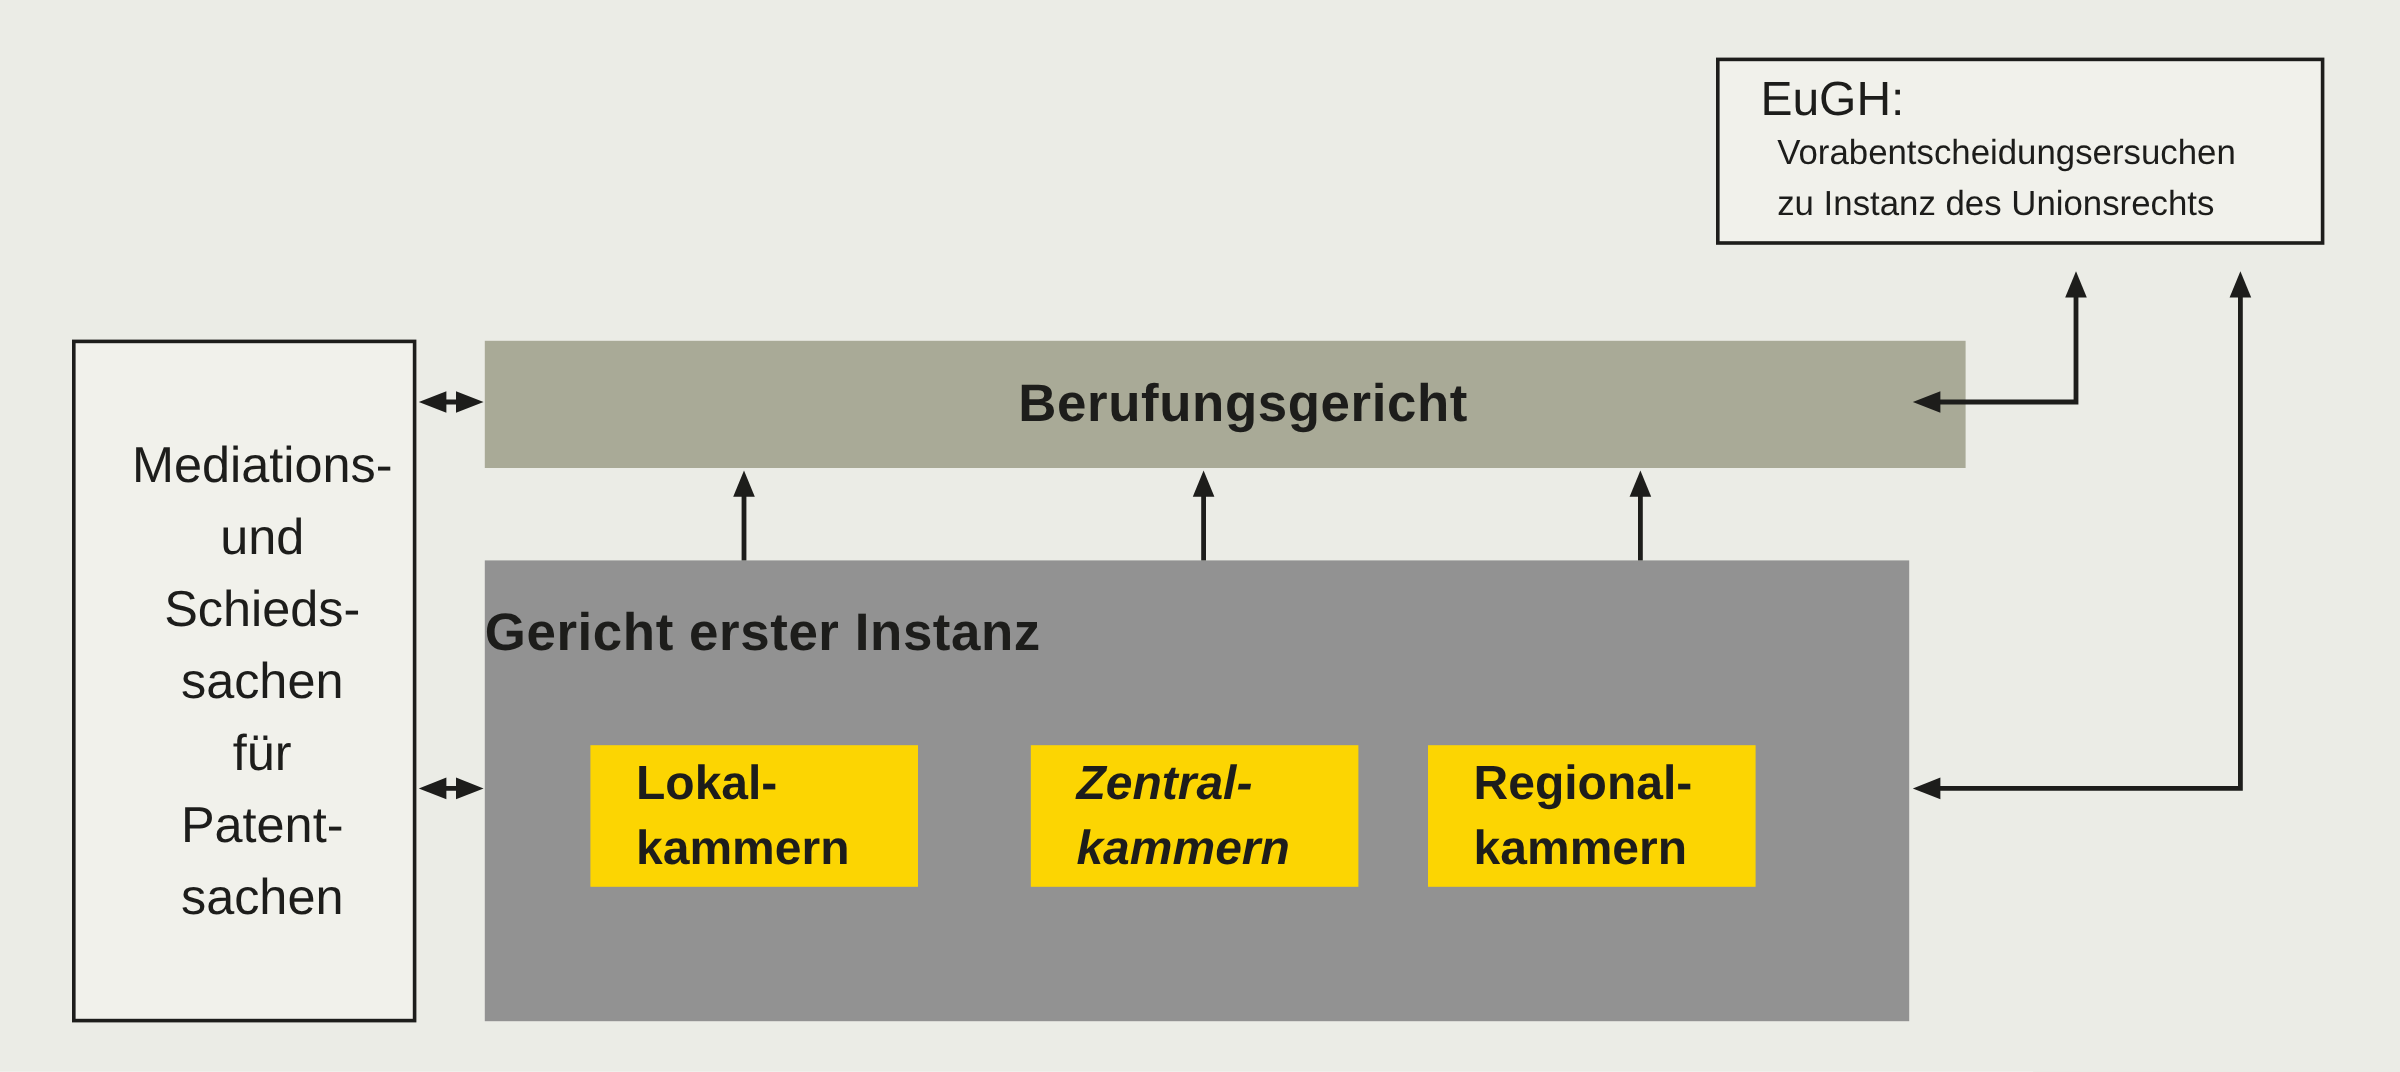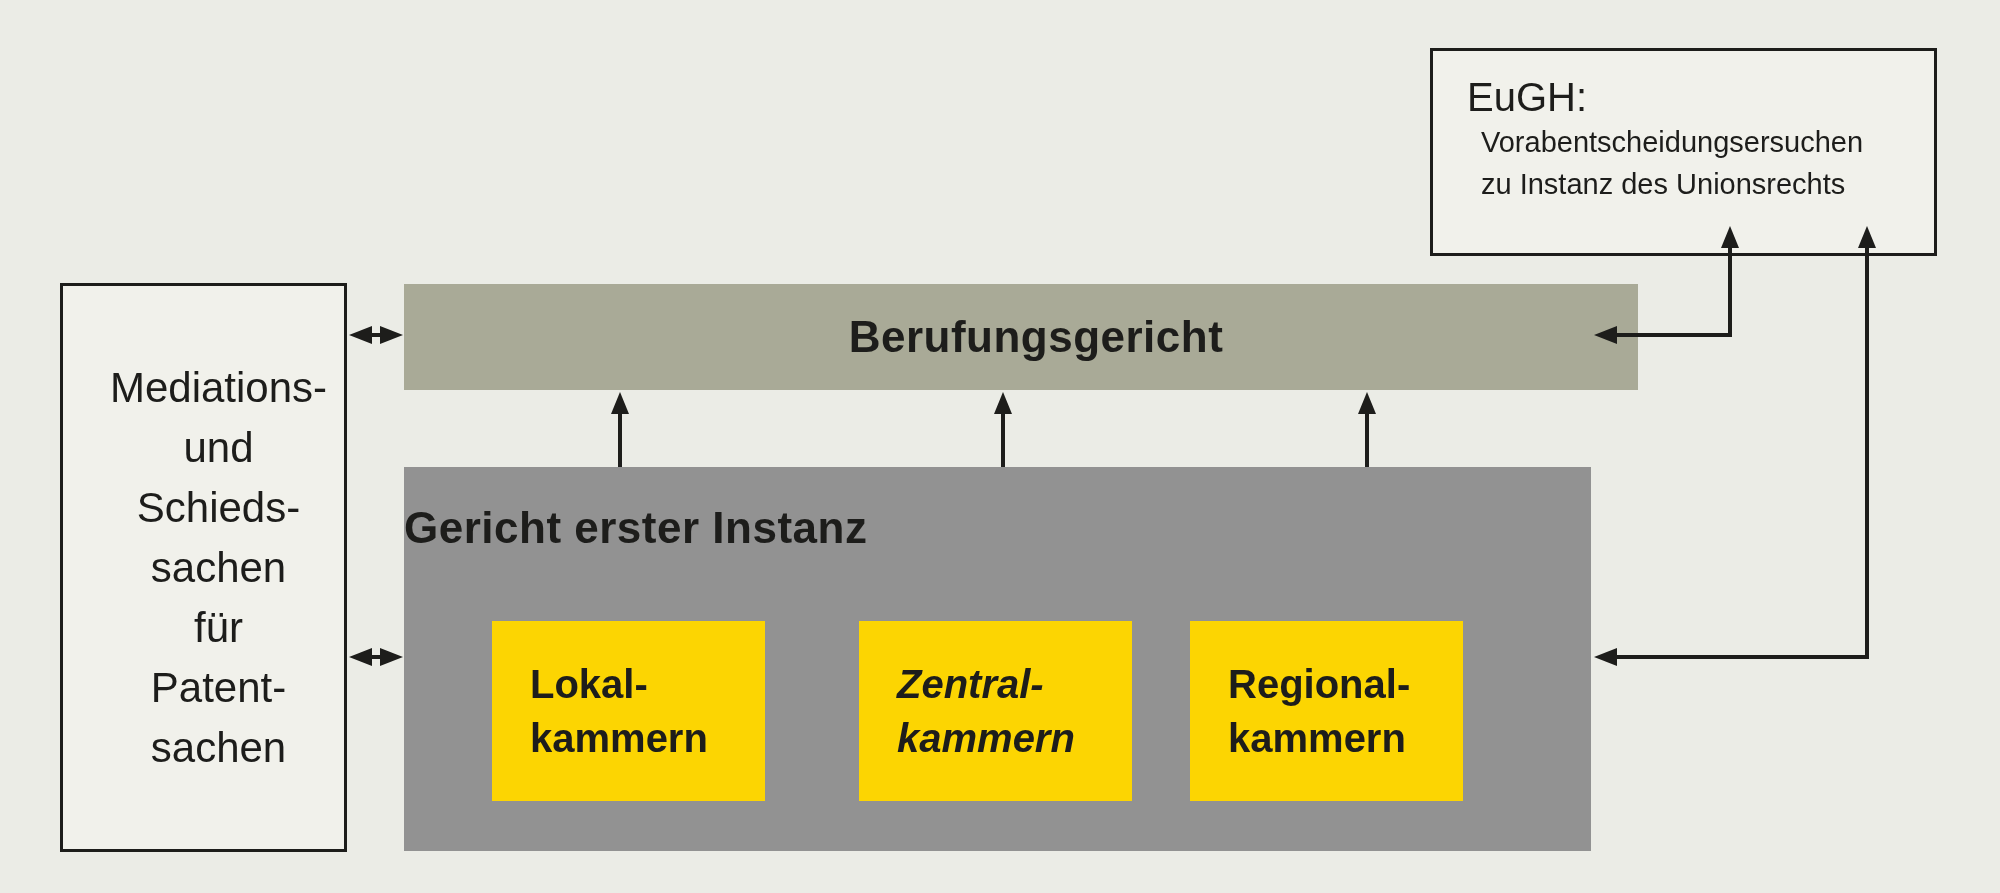--- a/index.html
+++ b/index.html
@@ -38,22 +38,22 @@
   #mediation-box .line {
     font-size: 42px;
     line-height: 60px;
     white-space: nowrap;
   }
 
   #eugh-box {
     left: 1430px;
     top: 48px;
     width: 507px;
-    height: 208px;
-    padding: 22px 0 0 34px;
+    height: 156px;
+    padding: 8px 0 0 34px;
   }
   #eugh-box .eugh-title {
     font-size: 40px;
     line-height: 48px;
   }
   #eugh-box .eugh-line {
     font-size: 29px;
     line-height: 42px;
     white-space: nowrap;
     margin-left: 14px;
@@ -92,21 +92,21 @@
     width: 100%;
     font-size: 44px;
     font-weight: bold;
     letter-spacing: 0.5px;
   }
 
   .chamber-box {
     position: absolute;
     top: 154px;            
     width: 273px;
-    height: 180px;
+    height: 118px;
     background: var(--chamber-bg, #fcd502);
     display: flex;
     flex-direction: column;
     justify-content: center;
     padding-left: 38px;
     box-sizing: border-box;
   }
   .chamber-box .chamber-line {
     font-size: 40px;
     font-weight: bold;

